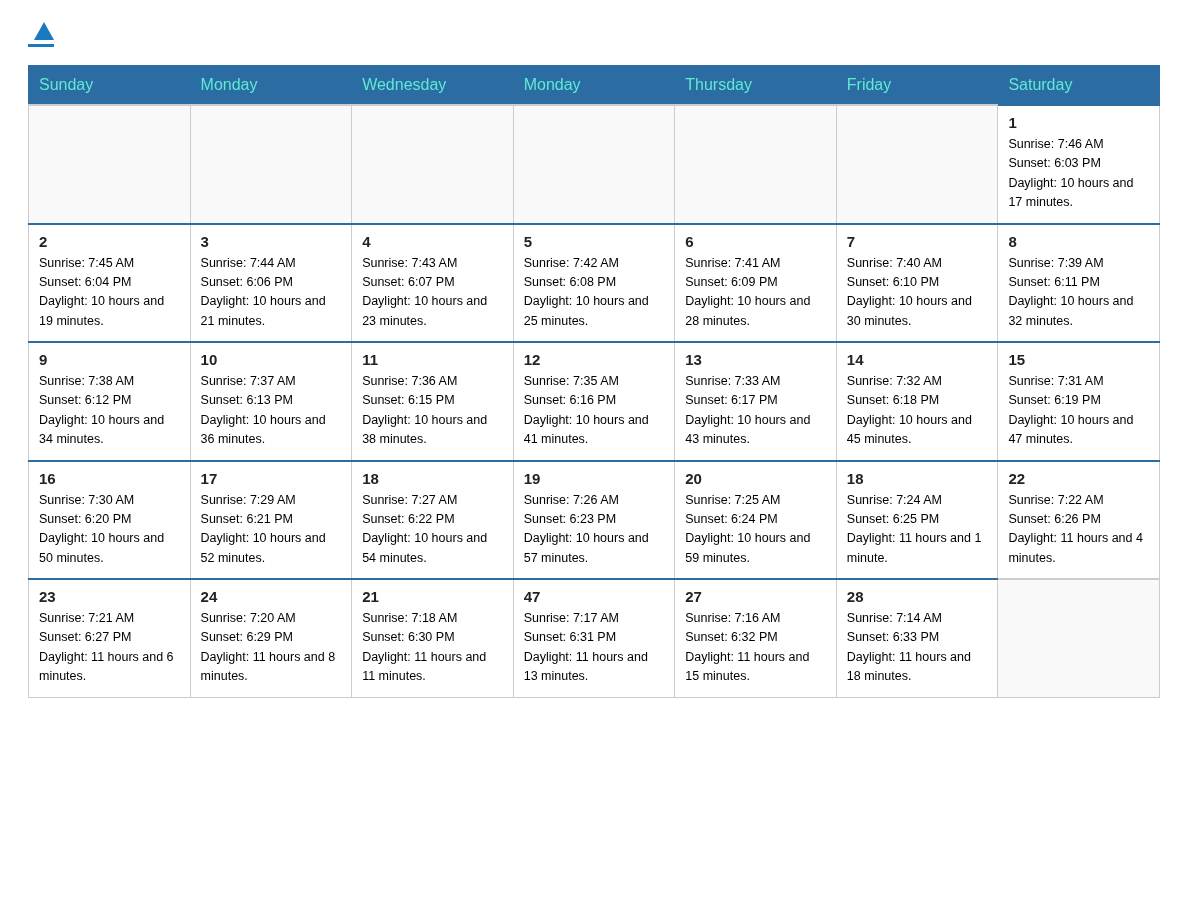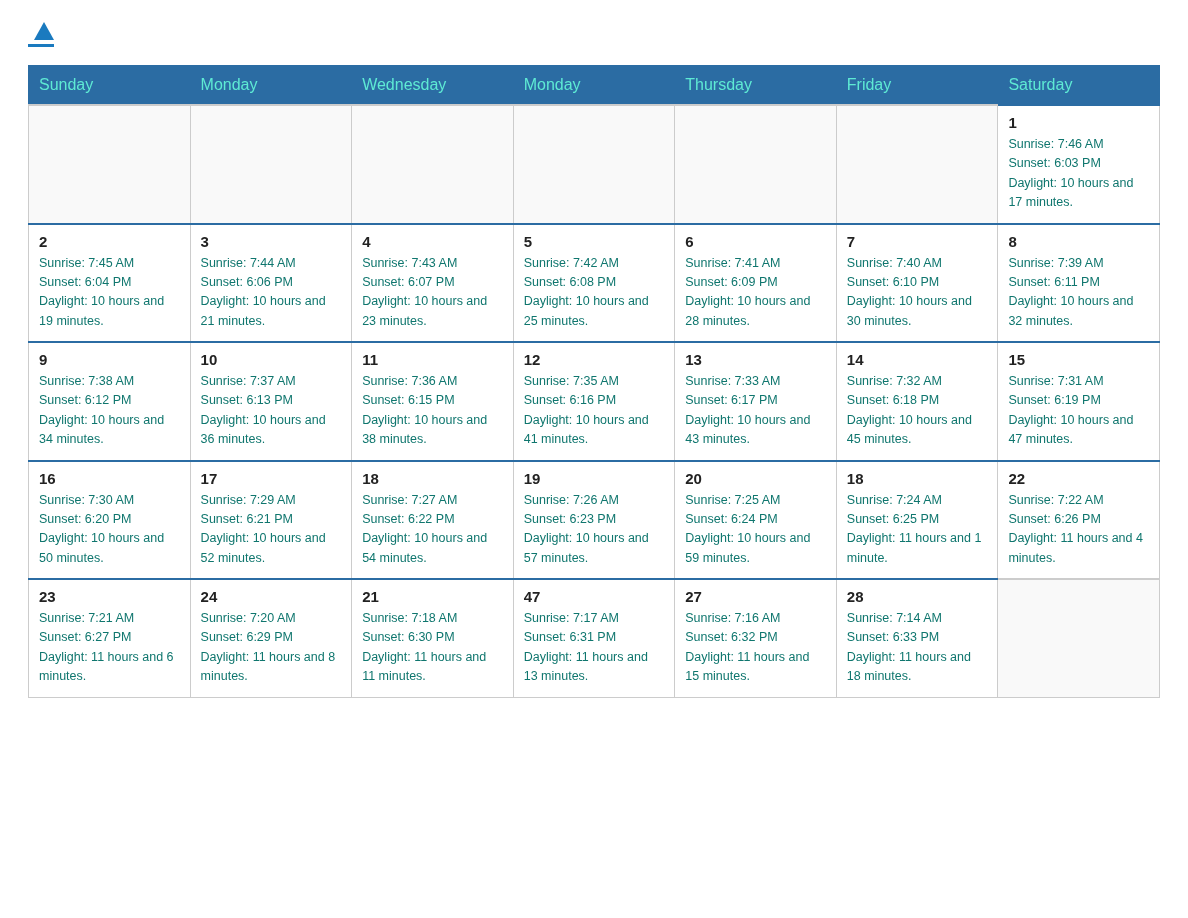--- a/index.html
+++ b/index.html
@@ -90,21 +90,21 @@
     }
     .day-num {
       font-size: 15px;
       font-weight: bold;
       margin-bottom: 4px;
       display: block;
     }
     .day-info {
       font-size: 12.5px;
       line-height: 1.55;
-      color: #0f766e;
+      color: #000000;
     }
   </style>
 </head>
 <body>
 
 <div class="header-area">
   <div class="logo-area">
     <div class="logo-text">
       <span class="logo-general"></span>
       <span class="logo-triangle"></span>

